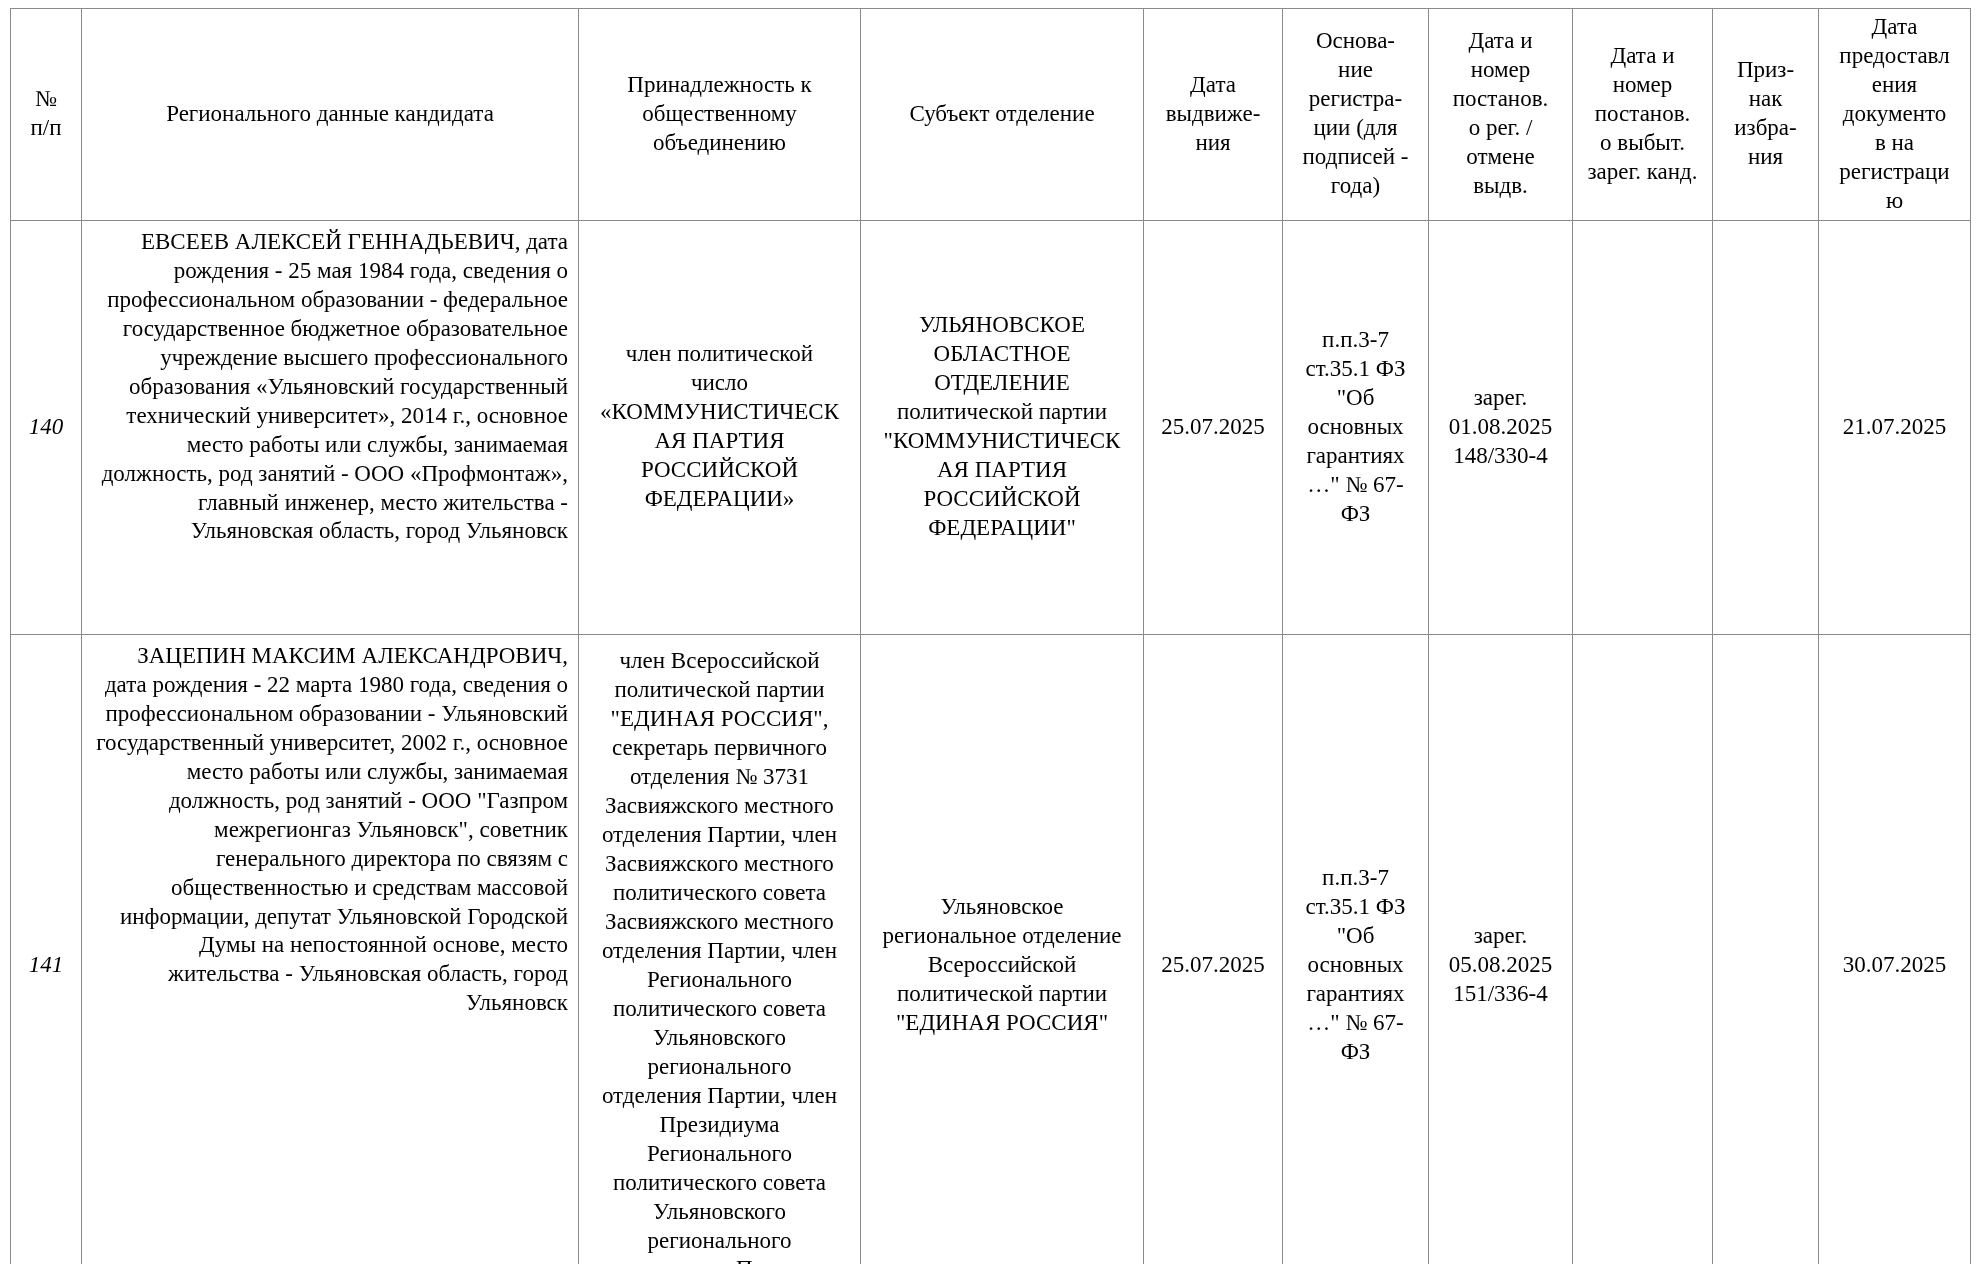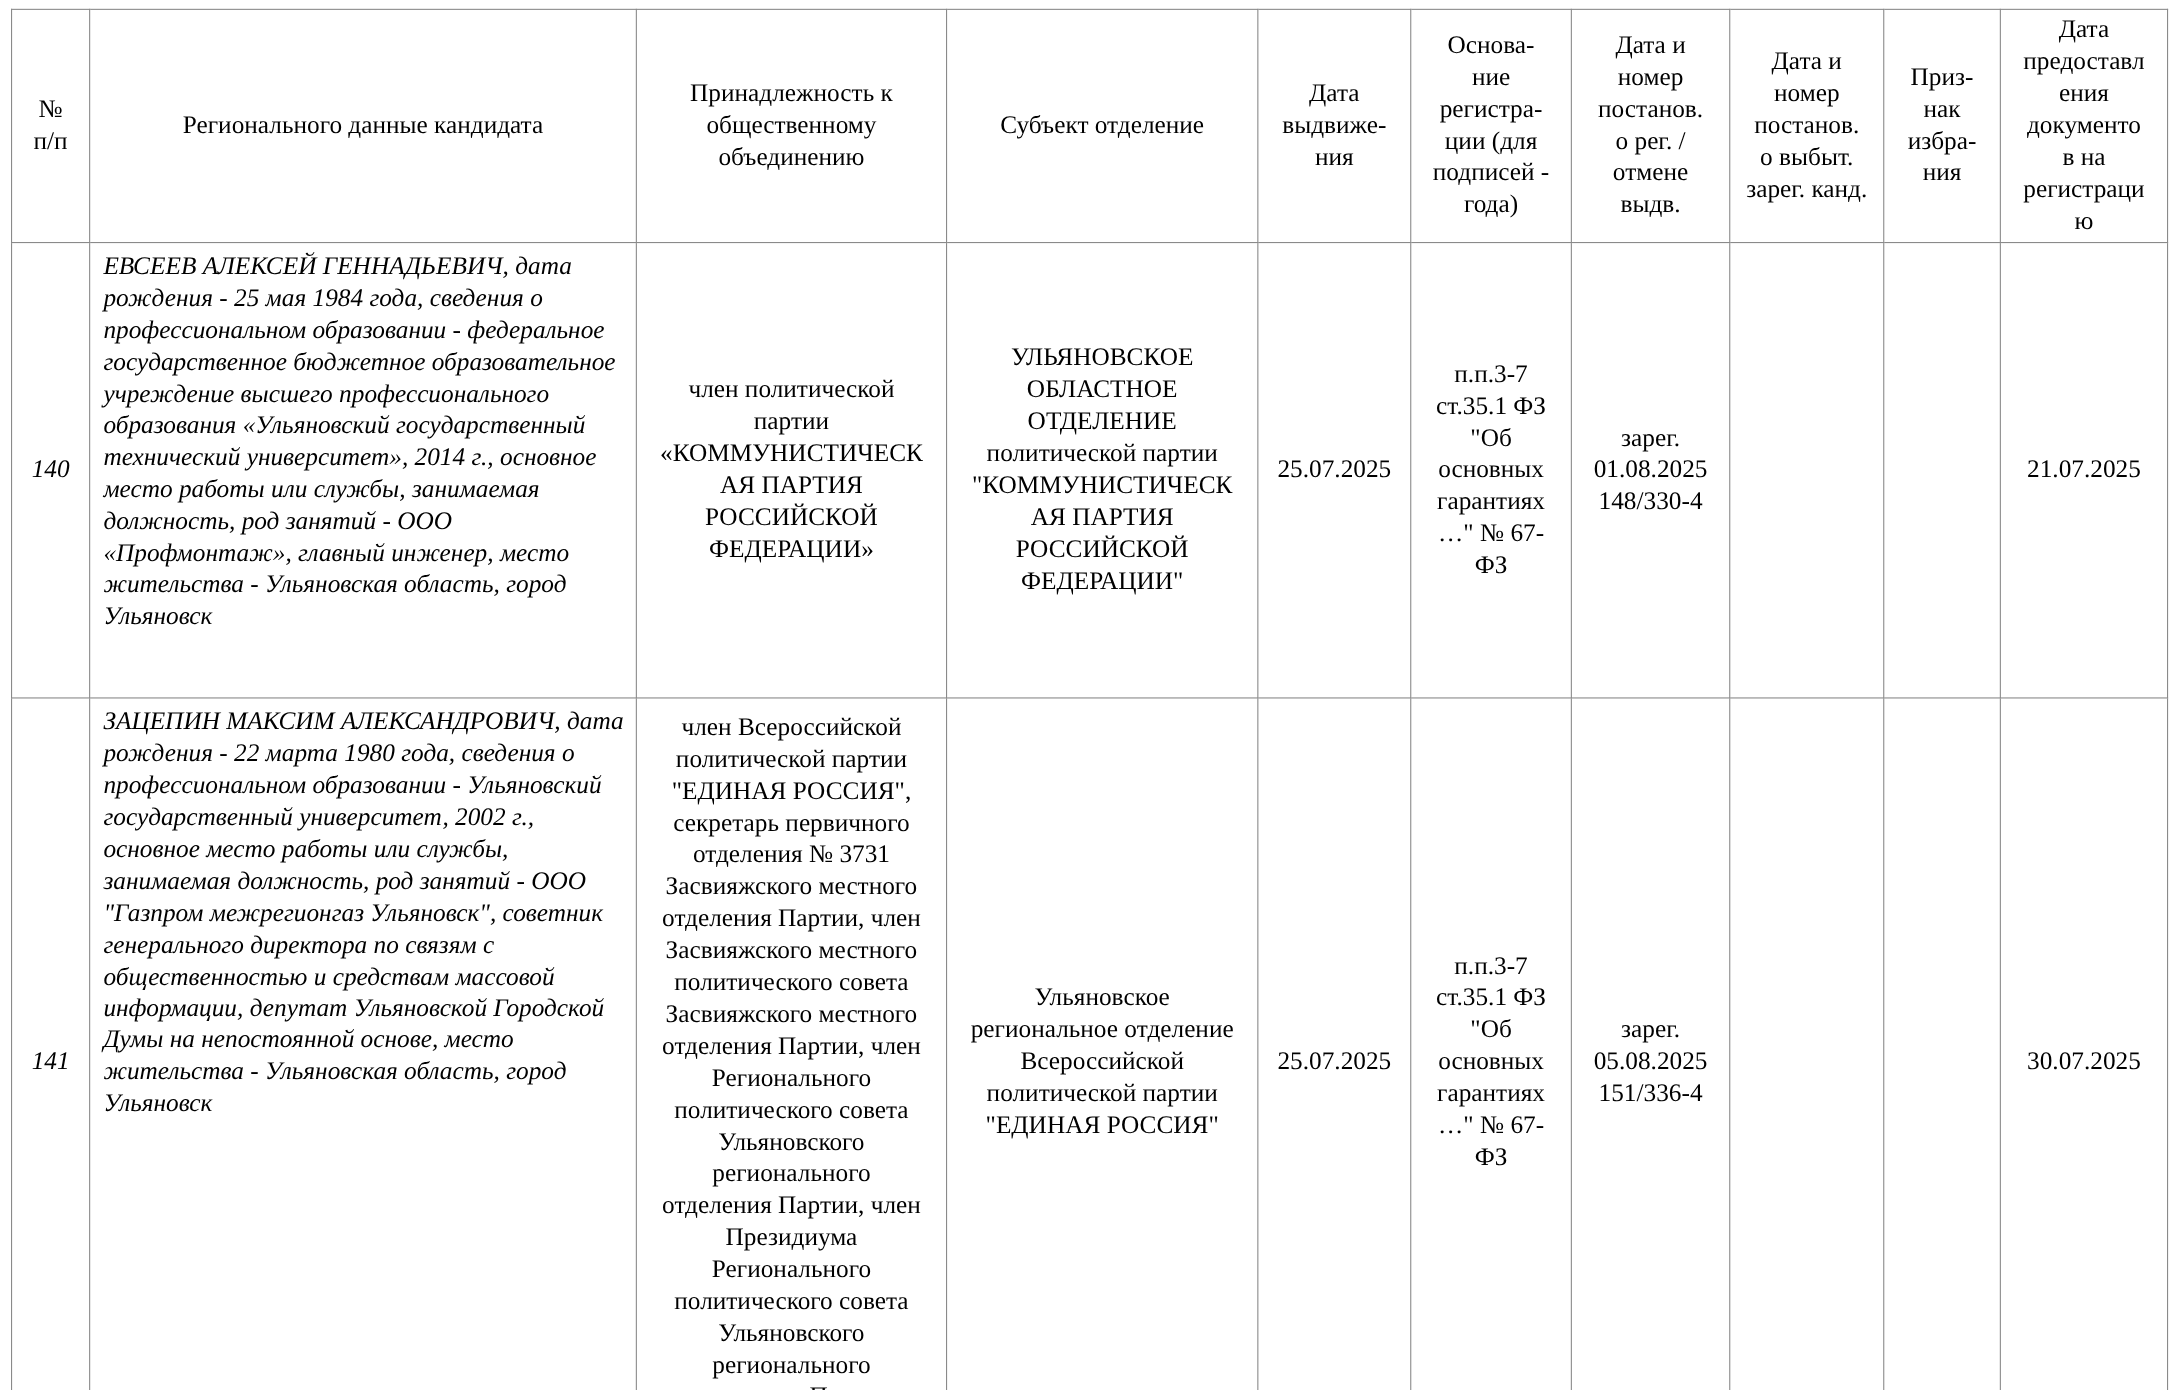--- a/index.html
+++ b/index.html
@@ -39,24 +39,23 @@
   tr.header-row   { height: 171px; }
   tr.row-140      { height: 414px; }
   tr.row-141      { height: 663px; }
 
   td.c-num {
     text-align: center;
     vertical-align: middle;
     font-style: italic;
   }
   td.c-personal {
-    text-align: left;
+    text-align: right;
     vertical-align: top;
     padding: 7px 10px 6px 12px;
-    font-style: italic;
   }
   td.c-center {
     text-align: center;
     vertical-align: middle;
     white-space: pre-line;
     padding: 4px 5px;
   }
 </style>
 </head>
 <body>
@@ -115,21 +114,21 @@
 в на
 регистраци
 ю</th>
       </tr>
     </thead>
     <tbody>
       <tr class="row-140">
         <td class="c-num">140</td>
         <td class="c-personal">ЕВСЕЕВ АЛЕКСЕЙ ГЕННАДЬЕВИЧ, дата рождения - 25 мая 1984 года, сведения о профессиональном образовании - федеральное государственное бюджетное образовательное учреждение высшего профессионального образования «Ульяновский государственный технический университет», 2014 г., основное место работы или службы, занимаемая должность, род занятий - ООО «Профмонтаж», главный инженер, место жительства - Ульяновская область, город Ульяновск</td>
         <td class="c-center">член политической
-партии
+число
 «КОММУНИСТИЧЕСК
 АЯ ПАРТИЯ
 РОССИЙСКОЙ
 ФЕДЕРАЦИИ»</td>
         <td class="c-center">УЛЬЯНОВСКОЕ
 ОБЛАСТНОЕ
 ОТДЕЛЕНИЕ
 политической партии
 "КОММУНИСТИЧЕСК
 АЯ ПАРТИЯ

